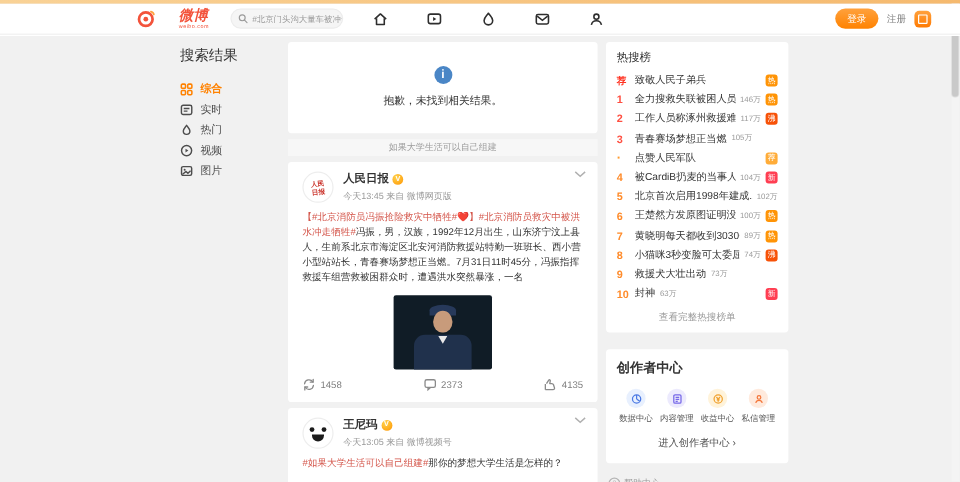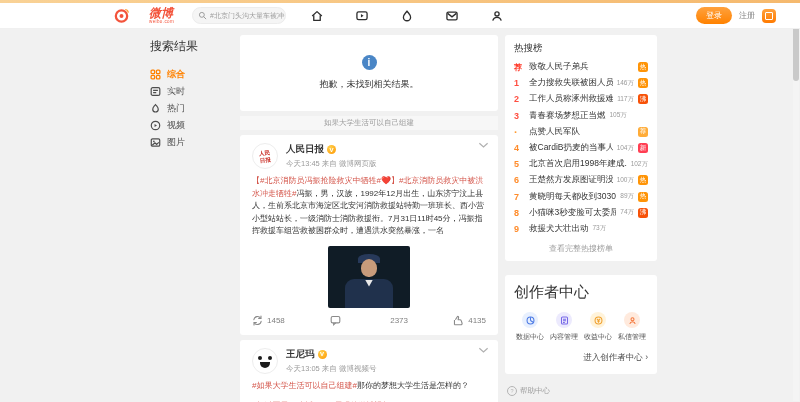--- a/index.html
+++ b/index.html
@@ -46,48 +46,48 @@
   .ptime{font-size:7.5px;color:#9a9a9a;margin-top:3px}
   .ptext{font-size:8px;line-height:12.5px;color:#333;margin-top:6px}
   .plink{color:#d4554a;cursor:pointer}
   .photo{width:82px;height:62px;margin:6px auto 0;background:#101c26;border-radius:2px;position:relative;overflow:hidden}
   .photo .cap{position:absolute;top:8px;left:30px;width:22px;height:9px;background:#27395a;border-radius:50% 50% 0 0}
   .photo .face{position:absolute;top:13px;left:33px;width:16px;height:18px;background:#c89b7b;border-radius:50% 50% 46% 46%}
   .photo .torso{position:absolute;top:33px;left:17px;width:48px;height:30px;background:#20314c;border-radius:9px 9px 0 0}
   .photo .collar{position:absolute;top:34px;left:37px;width:8px;height:7px;background:#e9e9e9;clip-path:polygon(50% 100%,0 0,100% 0)}
   .pactions{display:flex;margin-top:7px;color:#7f7f7f;font-size:8px;align-items:center}
   .pact{display:flex;align-items:center;gap:4px;flex:1;cursor:pointer}
-  .pact.mid{justify-content:space-between}
+  .pact.mid{justify-content:center}
   .pact.end{justify-content:flex-end}
   .p2line{margin-top:6px}
   
   .rightcol{width:152px;flex:none;margin-left:7px}
   .hot-card{background:#fff;border-radius:3px;padding:7px 9px 7px}
   .hot-title{font-size:9.5px;font-weight:normal;color:#333;margin-bottom:4px}
   .hot-row{display:flex;align-items:center;height:16.2px;gap:4px;cursor:pointer}
   .hrank{width:11px;font-size:9px;font-weight:bold;flex:none}
   .r-rec{color:#ff3322;font-size:8px}
   .r-top{color:#ff4e40}
   .r-norm{color:#ff8b2a}
   .r-dot{color:#ff9a2e;font-size:11px}
   .htext{font-size:8.5px;color:#333;white-space:nowrap;overflow:hidden;max-width:98px}
   .hcount{font-size:6.5px;color:#9a9a9a;flex:none}
   .hbadge{margin-left:auto;flex:none;width:10px;height:10px;border-radius:2.5px;color:#fff;font-size:6.5px;display:flex;align-items:center;justify-content:center}
   .b-hot{background:#ff9406}.b-boil{background:#f75208}.b-new{background:#ff3e52}.b-rec{background:#ffac38}
   .hot-footer{text-align:center;font-size:8px;color:#9a9a9a;margin-top:6px;cursor:pointer}
   .creator-card{background:#fff;border-radius:3px;margin-top:14px;padding:8px 9px 10px}
-  .cr-title{font-size:15px;font-weight:normal;color:#333}
+  .cr-title{font-size:11px;font-weight:bold;color:#333}
   .cr-items{display:flex;justify-content:space-between;margin-top:10px;padding:0 2px}
   .cr-item{display:flex;flex-direction:column;align-items:center;gap:4px;font-size:7px;color:#555;cursor:pointer}
   .cr-ic{width:16px;height:16px;border-radius:50%;display:flex;align-items:center;justify-content:center}
   .c-data{background:#e8f0fe;color:#4b79e4}
   .c-content{background:#eceafd;color:#7668e8}
   .c-income{background:#fff3da;color:#f0a12e}
   .c-dm{background:#ffeadd;color:#f4763a}
-  .cr-enter{margin-top:10px;text-align:right;font-size:8.5px;color:#4d4d4d;cursor:pointer}
+  .cr-enter{margin-top:10px;text-align:center;font-size:8.5px;color:#4d4d4d;cursor:pointer}
   .help-footer{margin-top:12px;padding-left:2px;font-size:7.5px;color:#9a9a9a}
   .hf-line1{display:flex;align-items:center;gap:3px;cursor:pointer}
   .q-icon{width:8px;height:8px;border:1px solid #b5b5b5;border-radius:50%;font-size:5.5px;display:flex;align-items:center;justify-content:center;color:#b5b5b5}
   .scrollbar{position:fixed;right:1px;top:3px;width:6px;height:398px;background:#f4f4f4}
   .sthumb{position:absolute;top:20px;left:0;width:6px;height:58px;background:#c9c9c9;border-radius:3px;cursor:grab}
 </style>
 </head>
 <body>
 
 <div class="topline"></div>
@@ -236,21 +236,21 @@
             <span class="av-rmrb">人民<br>日报</span>
           </span>
         <span>
           <span class="pname">
             <span>人民日报</span>
             <span class="vbadge">V</span>
           </span>
           <div class="ptime">今天13:45 来自 微博网页版</div>
         </span>
       </div>
-      <p class="ptext"><span class="plink">【#北京消防员冯振抢险救灾中牺牲#</span><span>❤️</span><span class="plink">】#北京消防员救灾中被洪水冲走牺牲#</span><span>冯振，男，汉族，1992年12月出生，山东济宁汶上县人，生前系北京市海淀区北安河消防救援站特勤一班班长、西小营小型站站长，一级消防士消防救援衔。7月31日11时45分，冯振指挥救援车组营救被困群众时，遭遇洪水突然暴涨，一名</span></p>
+      <p class="ptext"><span class="plink">【#北京消防员冯振抢险救灾中牺牲#</span><span>❤️</span><span class="plink">】#北京消防员救灾中被洪水冲走牺牲#</span><span>冯振，男，汉族，1992年12月出生，山东济宁汶上县人，生前系北京市海淀区北安河消防救援站特勤一班班长、西小营小型站站长，青春赛场梦想正当燃。7月31日11时45分，冯振指挥救援车组营救被困群众时，遭遇洪水突然暴涨，一名</span></p>
       <div class="photo">
         <i class="torso"></i>
           <i class="collar"></i>
           <i class="cap"></i>
           <i class="face"></i>
       </div>
       <div class="pactions">
         <span class="pact">
           <span>
               <svg width="11" height="11" viewBox="0 0 12 12" fill="none" stroke="#8a8a8a" stroke-width="1.2" stroke-linecap="round">
@@ -366,20 +366,26 @@
         <span class="hrank r-norm">8</span>
         <span class="htext">小猫咪3秒变脸可太委屈了..</span>
         <span class="hcount">74万</span>
         <span class="hbadge b-boil">沸</span>
       </div>
       <div class="hot-row">
         <span class="hrank r-norm">9</span>
         <span class="htext">救援犬大壮出动</span>
         <span class="hcount">73万</span>
       </div>
+      <div class="hot-row">
+        <span class="hrank r-norm">10</span>
+        <span class="htext">封神</span>
+        <span class="hcount">63万</span>
+        <span class="hbadge b-new">新</span>
+      </div>
 
       <div class="hot-footer">查看完整热搜榜单</div>
     </section>
 
     <section class="creator-card">
       <div class="cr-title">创作者中心</div>
       <div class="cr-items">
         <span class="cr-item">
           <span class="cr-ic c-data">
             <svg width="9" height="9" viewBox="0 0 12 12" fill="none" stroke="currentColor" stroke-width="1.4">

